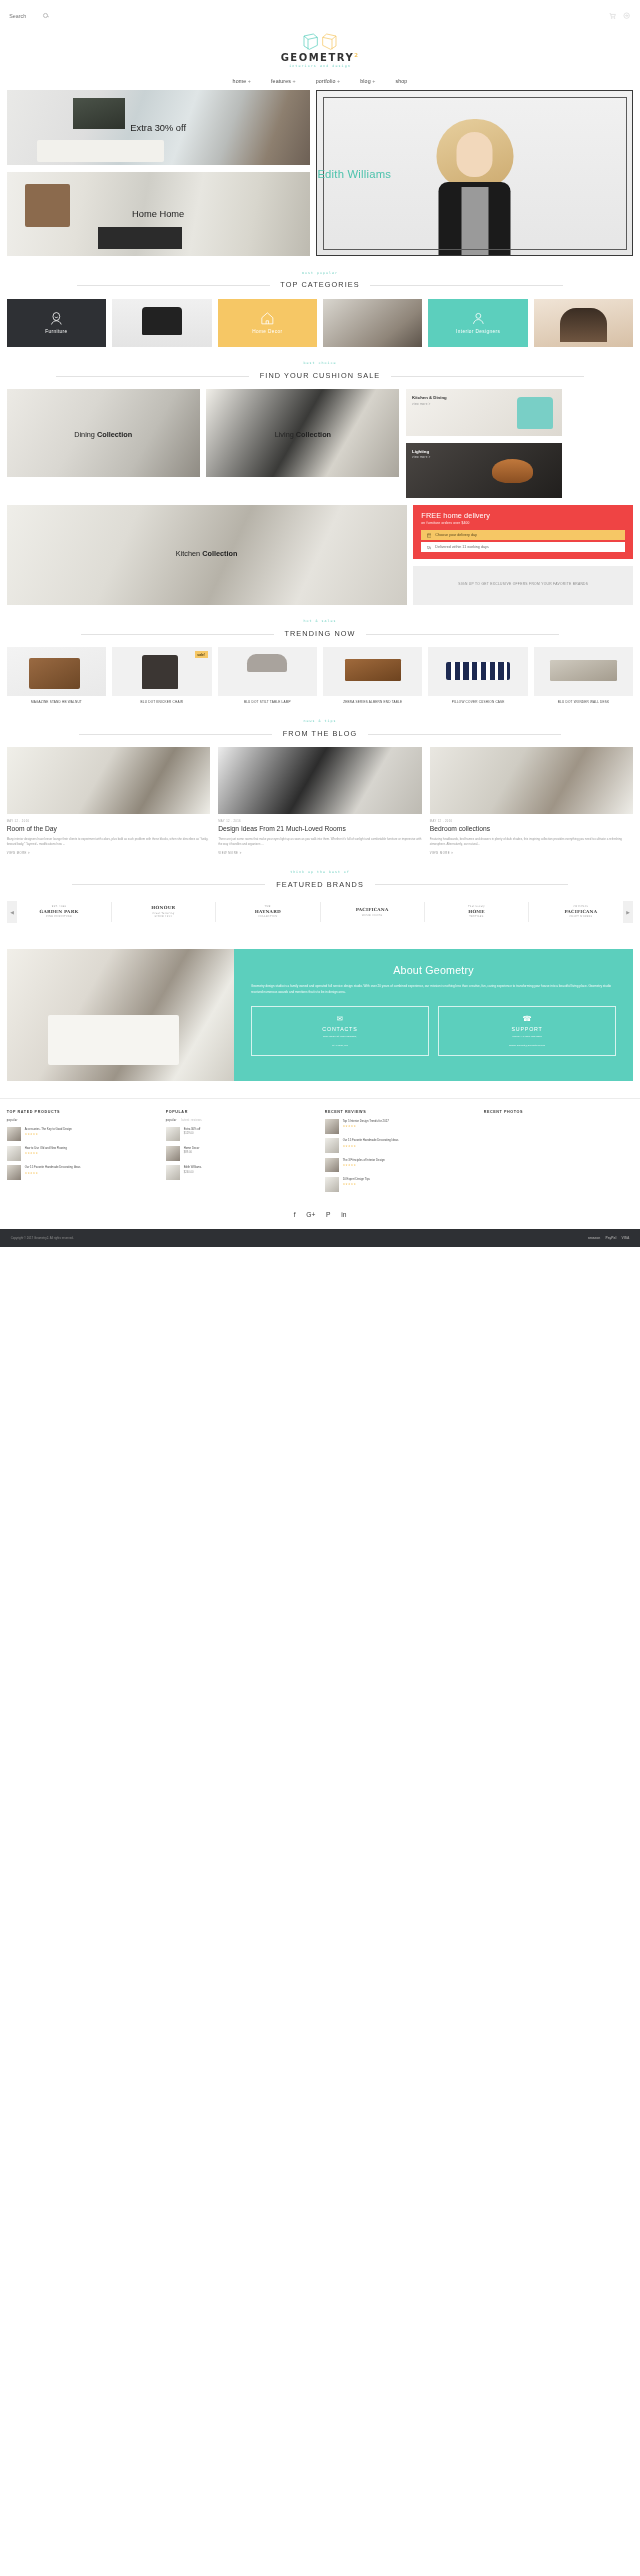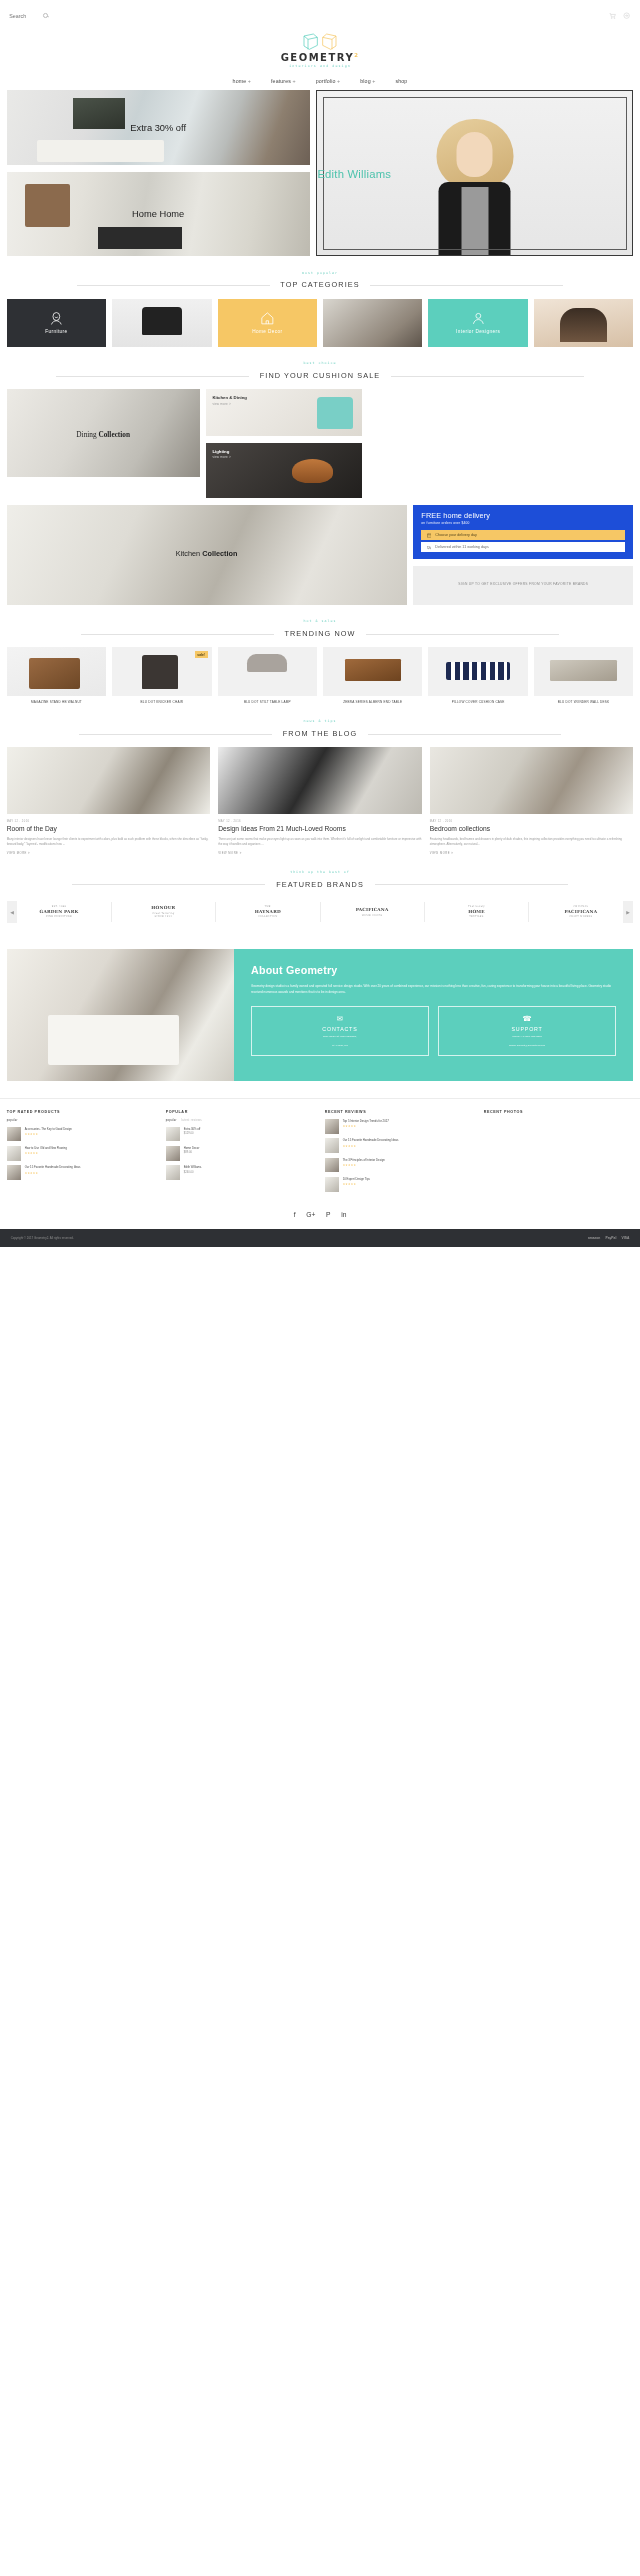--- a/index.html
+++ b/index.html
@@ -108,42 +108,42 @@
   .cat-photo-girl::after { content:""; position:absolute; left:26%; top:20%; width:48%; height:70%;
     background:linear-gradient(180deg,#3a2d23,#6f5540); border-radius:16px 16px 0 0; }
   .cat-icon { width: 14.7px; height: 14.7px; }
 
   
   .sale-grid { display: flex; gap: 6.7px; padding: 0 6.7px; }
   .sale-col { display: flex; flex-direction: column; gap: 6.7px; }
   .sale-big { width: 193px; height: 88px; position: relative; overflow: hidden; }
   .sale-lbl { position: absolute; left: 0; right: 0; top: 46%; text-align: center; font-size: 7.3px; color: #232323; }
   .sale-lbl b { font-weight: 700; }
-  .dining { background: linear-gradient(120deg,#eceae5,#d9d7d1 40%,#bfbdb6 70%,#8f8b83); font-family: Liberation Serif, serif; }
+  .dining { background: linear-gradient(120deg,#eceae5,#d9d7d1 40%,#bfbdb6 70%,#8f8b83); }
   .living { background: linear-gradient(120deg,#f1efe9,#3a3a38 48%,#d6d3cb 70%,#a9a59c); }
   .kitchen { width: 156px; height: 47px; background: linear-gradient(140deg,#f4f2ee,#ddd9d1); position: relative; }
   .lighting { width: 156px; height: 55px; background: linear-gradient(140deg,#4a4643,#211f1d); position: relative; }
   .mini-t { position: absolute; left: 6px; top: 6px; font-size: 4.3px; }
   .mini-t .m1 { color: #333; font-weight: 700; display: block; }
   .mini-t .m2 { color: #9a9a9a; font-size: 3px; display: block; margin-top: 1.3px; letter-spacing: 0.2px; }
   .lighting .m1 { color: #fff; }
   .lighting .m2 { color: #cfcfcf; }
 
   .kitchen::after { content:""; position:absolute; right:9.3px; top:8px; width:36px; height:32px;
     background:#79cfc6; border-radius:4px 4px 2px 2px; }
   .lighting::after { content:""; position:absolute; right:29px; top:16px; width:41px; height:24px;
     background:linear-gradient(180deg,#c0783c,#8a4f22); border-radius:50% 50% 40% 40%; }
 
   
   .sale-row2 { display: flex; gap: 6.7px; padding: 6.7px 6.7px 0; }
   .kitchen-room { width: 400px; height: 100px; position: relative; overflow: hidden;
     background: linear-gradient(115deg,#efeee9,#dedcd5 30%,#b6b2a8 55%,#e5e3dd 75%,#cfccc4); }
   .kitchen-room .sale-lbl { top: 44%; }
   .promo-col { width: 220px; display: flex; flex-direction: column; gap: 6.7px; }
-  .promo-teal { background: #1d4ed8; color: #fff; padding: 6px 8px 6.7px; position: relative; }
+  .promo-teal { background: #ef4444; color: #fff; padding: 6px 8px 6.7px; position: relative; }
   .promo-teal h4 { font-size: 7.3px; font-weight: 700; letter-spacing: 0.1px; }
   .promo-teal h4 span { font-weight: 400; }
   .promo-teal .pd { font-size: 3.3px; letter-spacing: 0.2px; opacity: .95; margin-top: 1.3px; }
   .promo-line { display: flex; align-items: center; gap: 4px; background: #f6c765; color: #5a4a20;
     font-size: 3.7px; padding: 2.7px 5.3px; margin-top: 5.3px; }
   .promo-line2 { display: flex; align-items: center; gap: 4px; background: #fff; color: #6a6a6a;
     font-size: 3.7px; padding: 2.7px 5.3px; margin-top: 2px; }
   .promo-news { background: #eeeeee; flex: 1; display: flex; align-items: center; justify-content: center;
     text-align: center; padding: 6.7px; }
   .promo-news span { font-size: 3.3px; color: #8a8a8a; line-height: 1.7; letter-spacing: 0.3px; }
@@ -194,21 +194,21 @@
   .brand .bt { font-size: 2.3px; display: block; letter-spacing: 0.3px; color: #9a9a9a; }
   .brand-sep { width: 0.7px; height: 20px; background: #ececec; }
 
   
   .about { display: flex; margin: 0 6.7px; }
   .about-img { width: 227px; height: 132px;
     background: linear-gradient(120deg,#f1efe9,#ddd9d1 35%,#9c9488 60%,#ecebe5 80%,#cfccc3); position: relative; }
   .about-img::after { content:""; position:absolute; left:18%; bottom:12%; width:58%; height:38%;
     background:#f6f5f1; border-radius:2px; }
   .about-body { flex: 1; background: #5ccfbd; color: #fff; padding: 14.7px 17.3px; }
-  .about-body h2 { font-size: 10.7px; font-weight: 700; letter-spacing: 0.2px; }
+  .about-body h2 { font-size: 10.7px; font-weight: 400; letter-spacing: 0.2px; text-align: center; }
   .about-body p { font-size: 3.1px; line-height: 2.1; margin-top: 6.7px; opacity: .95; }
   .about-cards { display: flex; gap: 9.3px; margin-top: 10.7px; }
   .acard { flex: 1; border: 0.7px solid rgba(255,255,255,.75); padding: 6.7px 5.3px; text-align: center; }
   .acard .ai { font-size: 7.3px; }
   .acard .at { font-size: 5.3px; letter-spacing: 0.8px; margin-top: 3.3px; }
   .acard .av { font-size: 2.5px; line-height: 1.9; margin-top: 3.3px; opacity: .92; }
 
   
   .fwrap { border-top: 0.7px solid #ececec; margin-top: 17.3px; padding: 10.7px 6.7px 0; display: flex; gap: 9.3px; }
   .fcol { flex: 1; }
@@ -355,20 +355,25 @@
 <div class="sec-head">
   <div class="sec-kicker">best choice</div>
   <div class="sec-title">FIND YOUR CUSHION SALE</div>
 </div>
 <div class="sale-grid">
   <div class="sale-big dining">
     <div class="sale-lbl">
       <span>Dining </span><b>Collection</b>
     </div>
   </div>
+  <div class="sale-big living">
+    <div class="sale-lbl">
+      <span>Living </span><b>Collection</b>
+    </div>
+  </div>
   <div class="sale-col">
     <div class="kitchen">
       <div class="mini-t">
         <span class="m1">Kitchen &amp; Dining</span>
         <span class="m2">view more &gt;</span>
       </div>
     </div>
     <div class="lighting">
       <div class="mini-t">
         <span class="m1">Lighting</span>

